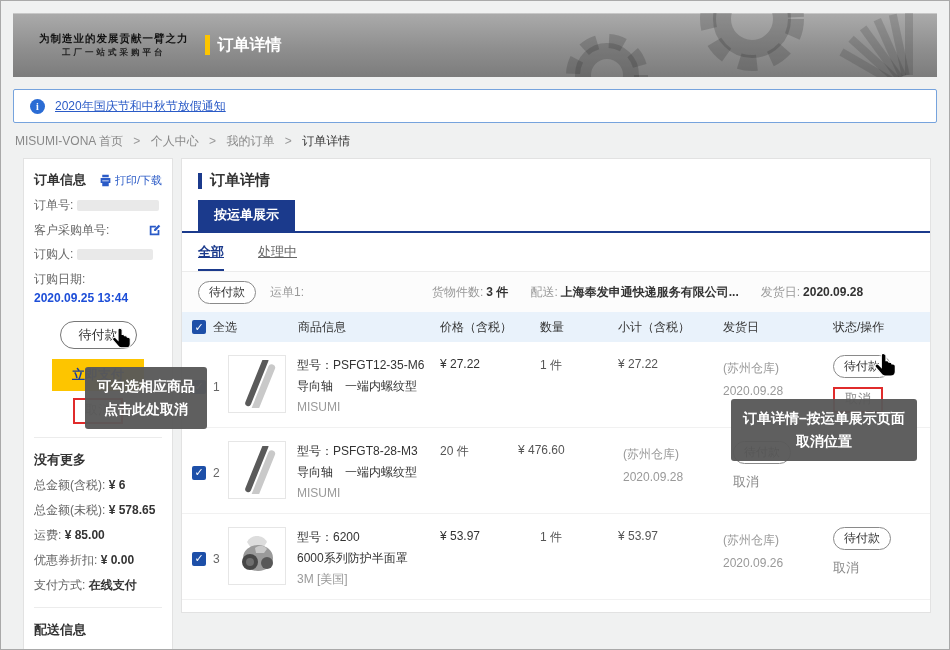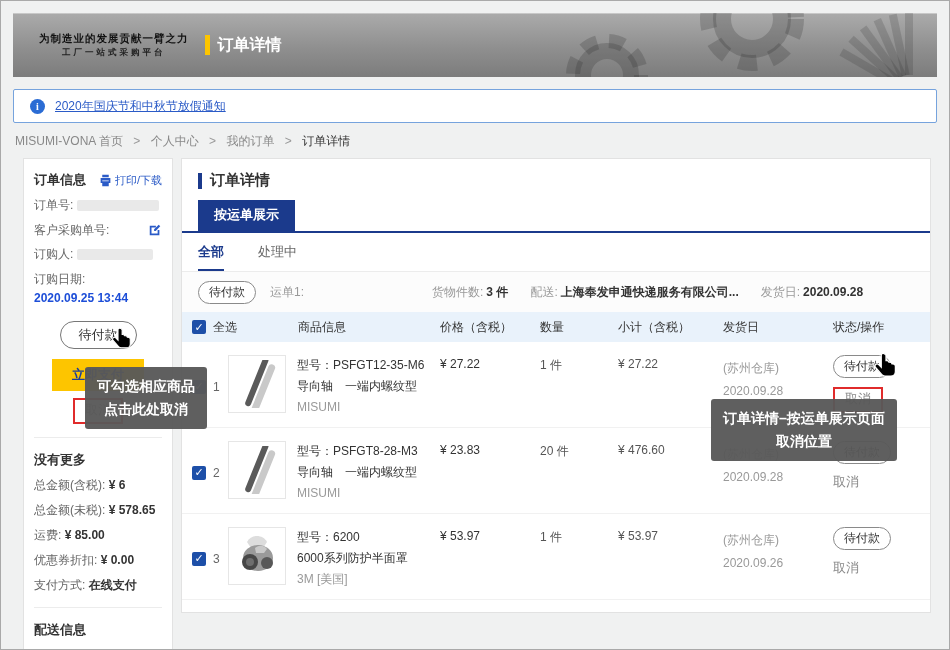--- a/index.html
+++ b/index.html
@@ -59,21 +59,21 @@
   
   .panel { position:relative; flex:1; background:#fff; border:1px solid #e2e2e2; padding:12px 0 12px; }
   .panel-title { display:flex; align-items:center; gap:8px; padding:0 16px; }
   .bbar { width:4px; height:16px; background:#1b3a8c; }
   .panel-title h2 { font-size:15px; font-weight:bold; color:#333; }
   .tabs { display:flex; margin-top:10px; border-bottom:2px solid #1b3a8c; padding:0 16px; gap:4px; }
   .tab { font-size:13px; padding:6px 16px 7px; cursor:pointer; }
   .tab.active { background:#1b3a8c; color:#fff; font-weight:bold; }
   .tab.inactive { background:#f7f7f7; color:#999; border:1px solid #e4e4e4; border-bottom:none; }
   .subtabs { display:flex; gap:34px; padding:10px 16px 0; border-bottom:1px solid #ececec; }
-  .subtab { font-size:13px; color:#666; padding-bottom:8px; cursor:pointer; }
+  .subtab { font-size:13px; color:#666; padding-bottom:8px; cursor:pointer;text-decoration:underline; }
   .subtab.active { color:#1b3a8c; font-weight:bold; border-bottom:2px solid #1b3a8c; }
 
   .ship-row { display:flex; align-items:center; padding:9px 16px 8px; font-size:12px; color:#999; background:#fcfcfc; }
   .ship-row .pill { font-size:12px; padding:2px 10px; border-color:#8a8a8a; }
   .ship-waybill { margin-left:14px; }
   .ship-seg { white-space:nowrap; }
   .ship-seg b { color:#333; font-weight:bold; margin-left:3px; }
   .seg-pieces { margin-left:128px; }
   .seg-delivery { margin-left:22px; }
   .seg-date { margin-left:22px; }
@@ -103,21 +103,21 @@
   .c-status .pill { font-size:12px; padding:2px 10px; border-color:#8a8a8a; }
   .status-cancel { margin-top:9px; font-size:12px; }
 
   .no-more { display:flex; align-items:center; justify-content:center; gap:14px; margin-top:12px; color:#aaa; font-size:12px; }
   .no-more .dash { width:72px; height:1px; background:#ddd; }
 
   
   .tooltip { position:absolute; background:rgba(88,88,88,.96); color:#fff; font-size:14px; font-weight:bold;
     text-align:center; line-height:1.65; padding:8px 12px; border-radius:3px; z-index:30; white-space:nowrap; }
   .tt-sidebar { left:84px; top:366px; }
-  .tt-main { left:710px; top:398px; }
+  .tt-main { left:730px; top:398px; }
   .cursor { position:absolute; z-index:40; }
   .cursor-sidebar { left:109px; top:326px; }
   .cursor-main { left:871px; top:351px; }
 </style>
 </head>
 <body>
 
 <div class="page">
 
   <header class="appbar">
@@ -325,21 +325,20 @@
               <rect x="20" y="-4" width="6" height="52" rx="3" transform="rotate(22 24 24)" fill="#5a5a5a"></rect>
               <rect x="28" y="0" width="7" height="52" rx="3.5" transform="rotate(22 24 24)" fill="#c9c9c9"></rect>
             </svg>
           </div>
           <div class="p-lines">
             <div>型号：PSFGT8-28-M3</div>
             <div>导向轴　一端内螺纹型</div>
             <div class="p-brand">MISUMI</div>
           </div>
         </div>
-        <div class="c-price cell-txt cell-price">¥ 23.83</div>
         <div class="c-qty cell-txt">20 件</div>
         <div class="c-sub cell-txt">¥ 476.60</div>
         <div class="c-date cell-grey">
           <div>(苏州仓库)</div>
           <div>2020.09.28</div>
         </div>
         <div class="c-status">
           <span class="pill">待付款</span>
           <div class="status-cancel">
             <span class="cancel-link">取消</span>

